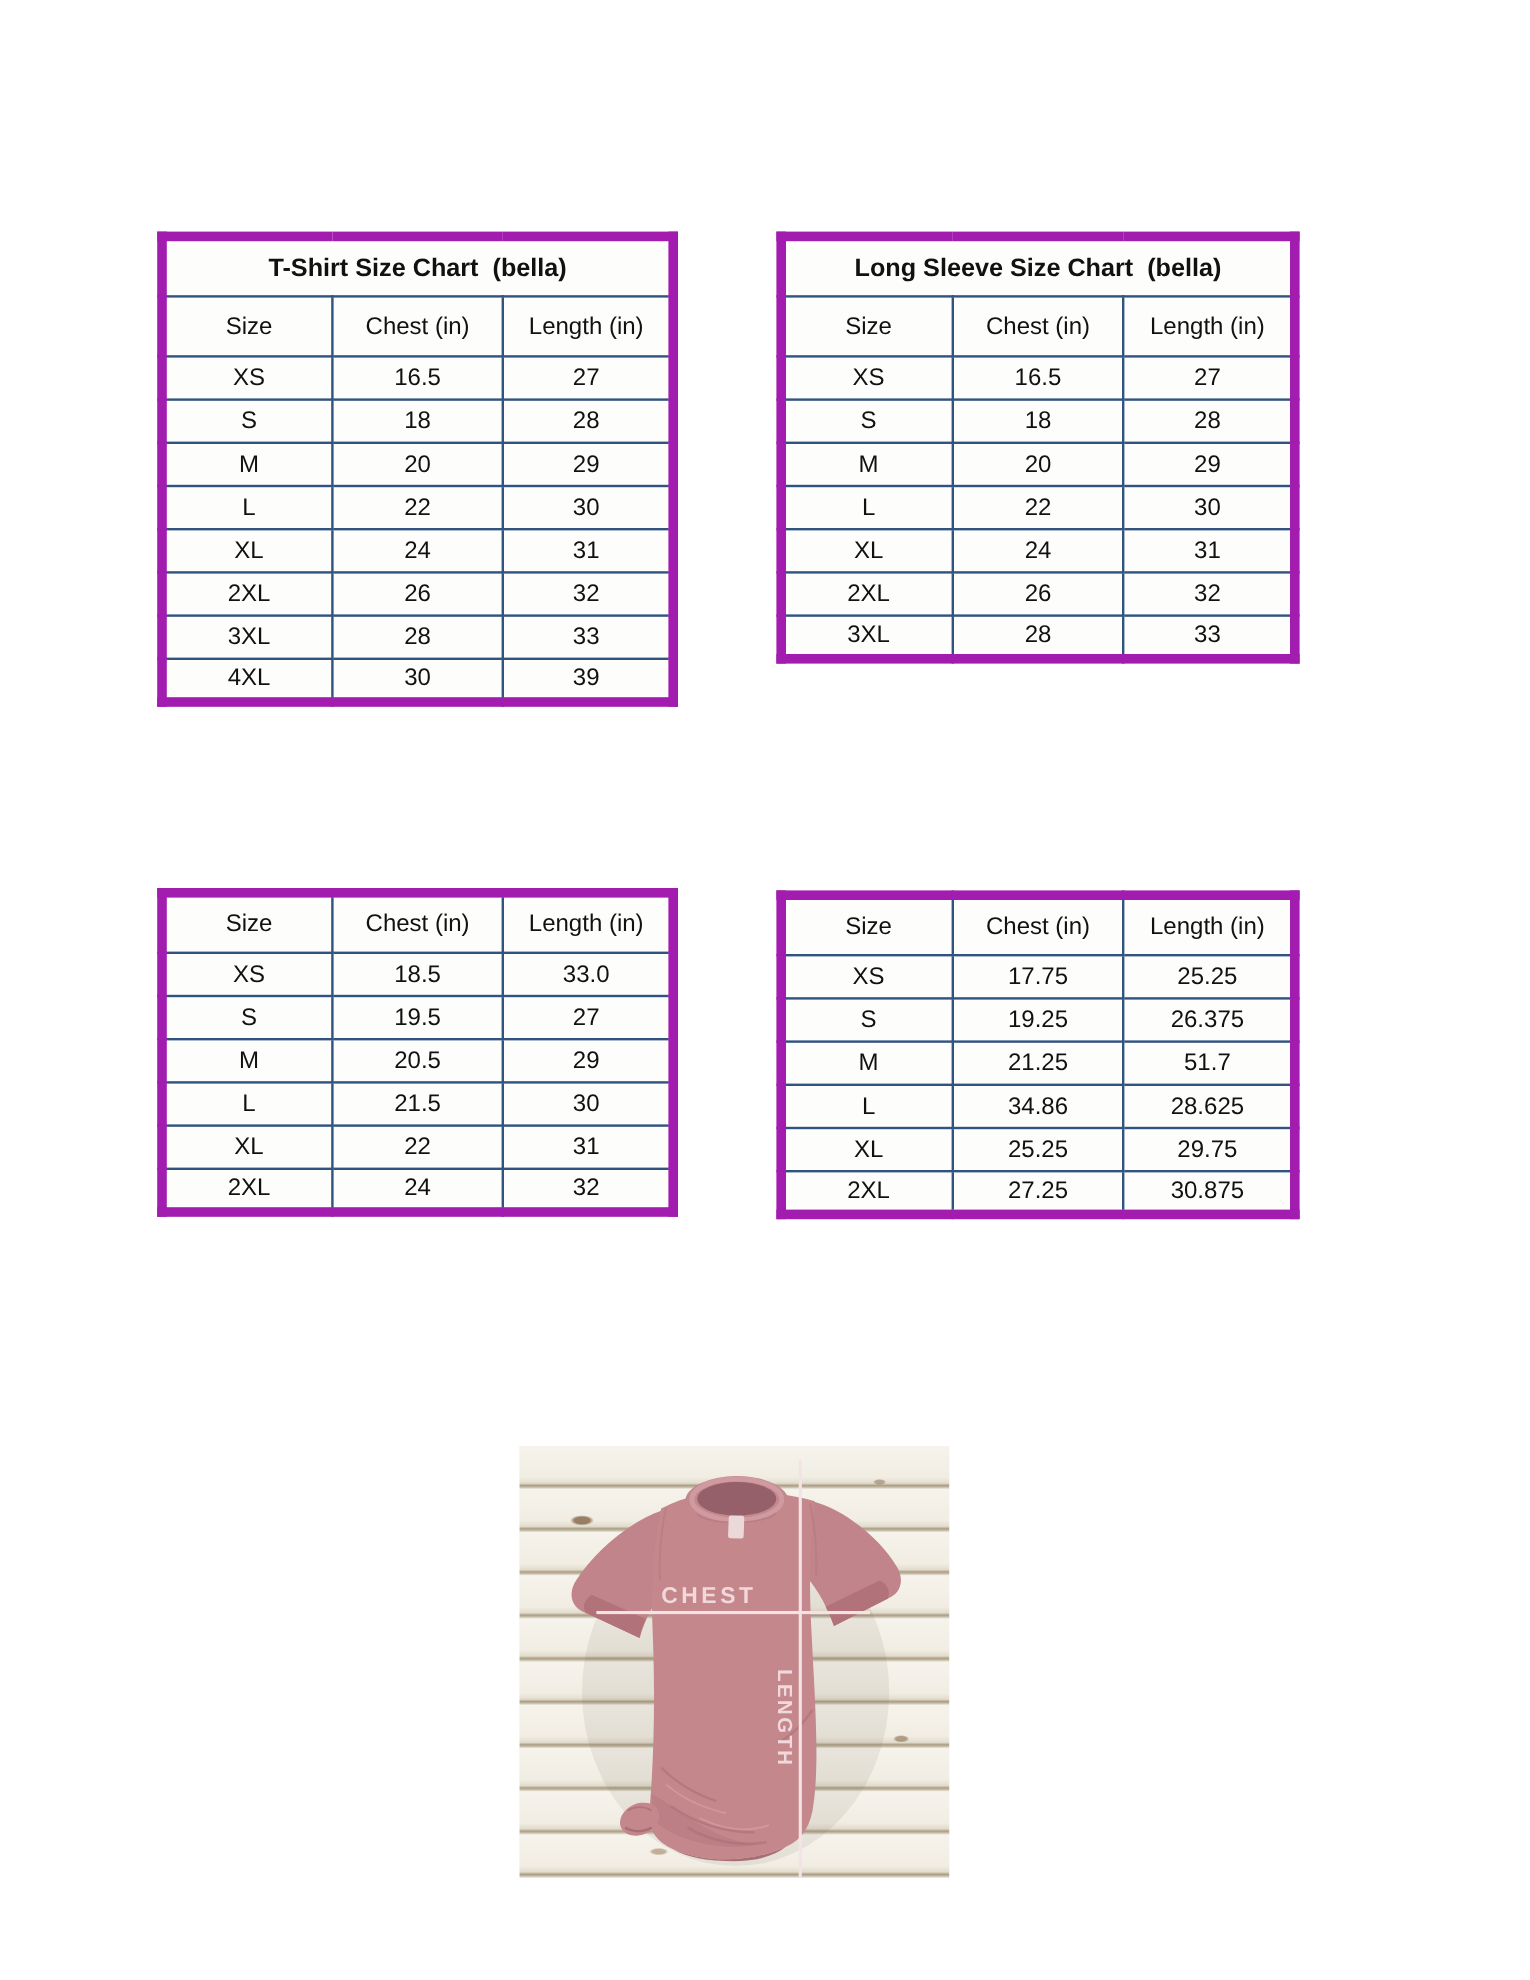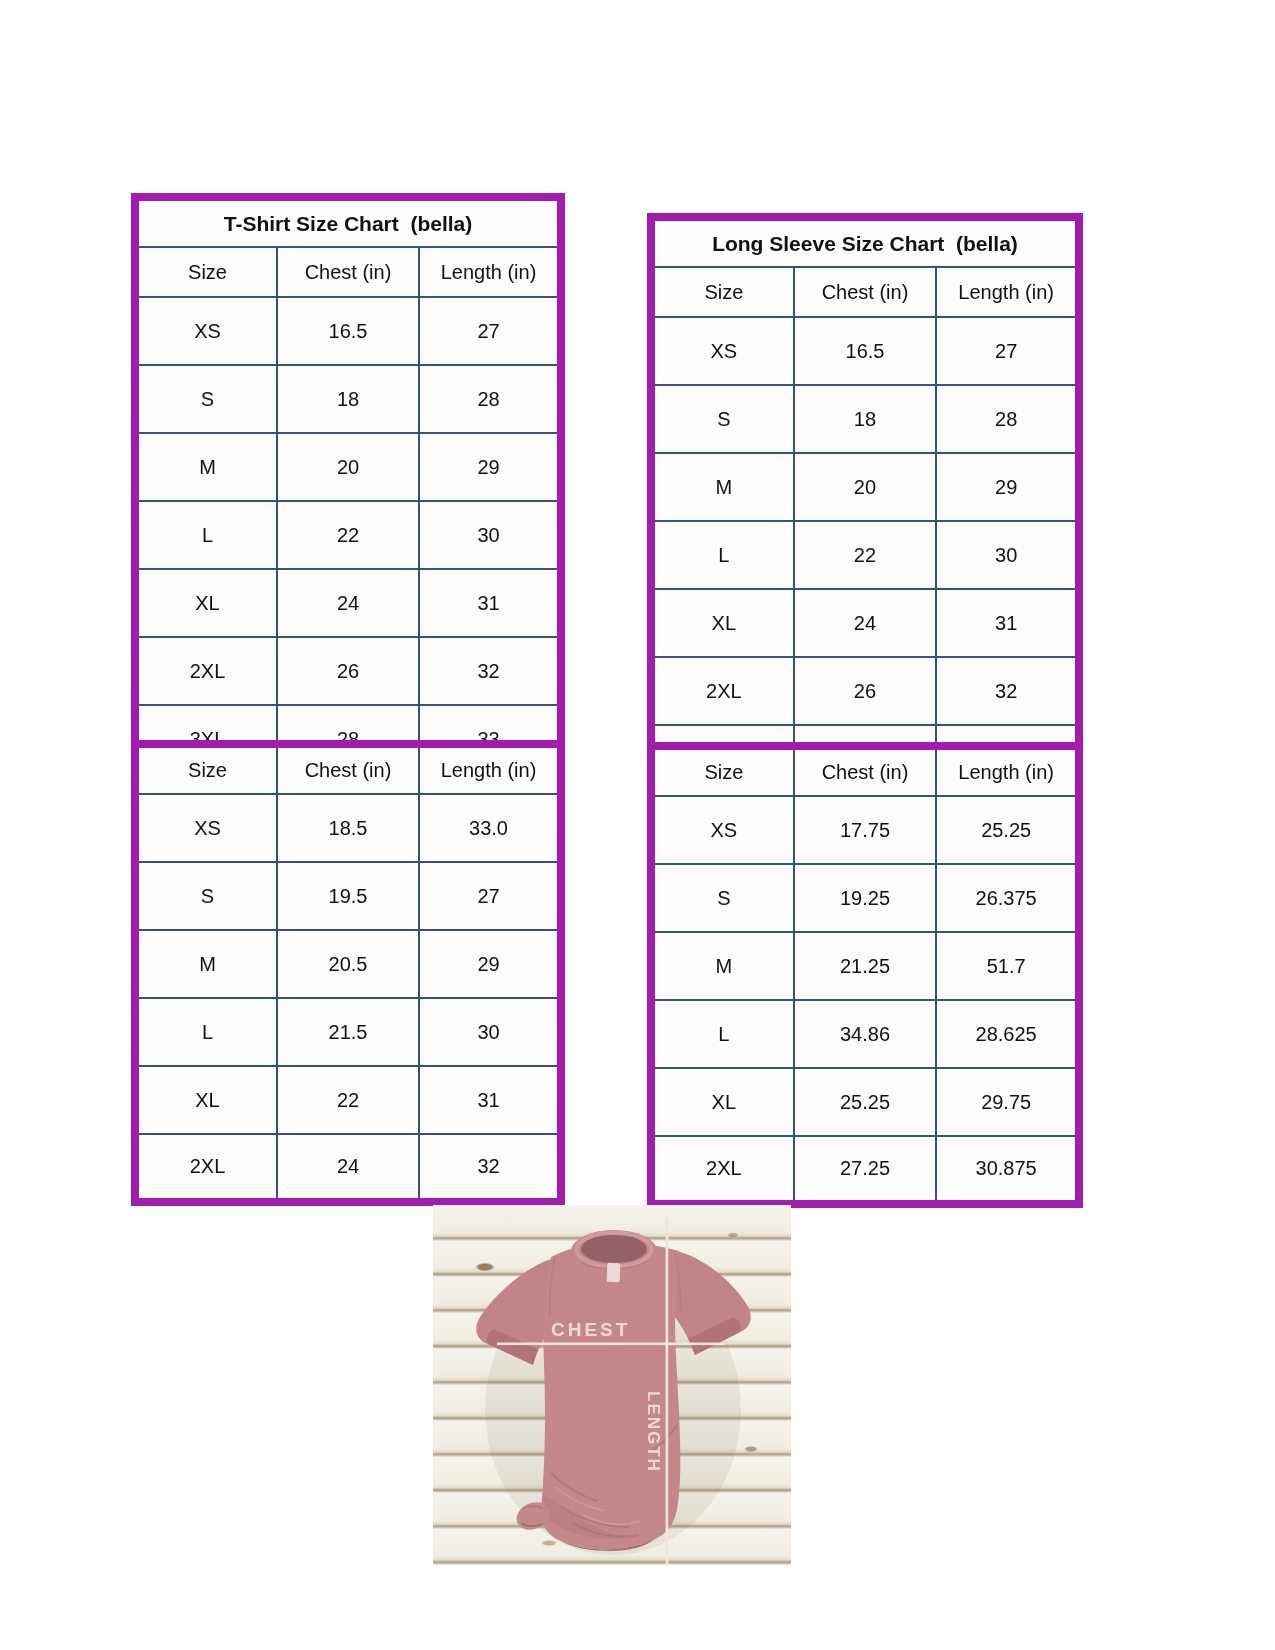--- a/index.html
+++ b/index.html
@@ -21,21 +21,21 @@
   .size-table td{
     border:2px solid #315380;
     text-align:center;
     vertical-align:middle;
     font-size:20px;
     padding:0;
   }
   .size-table col{width:33.33%;}
   .size-table tr.rt{height:50px;}
   .size-table tr.rh{height:50px;}
-  .size-table tr.rd{height:68px;}
+  .size-table tr.rd{height:36px;}
   .size-table td.title{
     font-weight:bold;
     font-size:21px;
     white-space:pre;
   }
   
   .photo{
     position:absolute;
     left:433px;top:1183px;width:358px;height:360px;
     background-color:#f3f0e9;
@@ -110,26 +110,26 @@
       <td>32</td>
     </tr>
     <tr class="rd">
       <td>3XL</td>
       <td>28</td>
       <td>33</td>
     </tr>
     <tr class="rd">
       <td>4XL</td>
       <td>30</td>
-      <td>19</td>
+      <td>39</td>
     </tr>
   </tbody>
 </table>
 
-<table class="size-table" style="left:647px;top:193px;width:436px;margin-top:20px;">
+<table class="size-table" style="left:647px;top:193px;width:436px;">
   <colgroup>
       <col>
       <col>
       <col>
     </colgroup>
   <tbody>
     <tr class="rt">
         <td class="title" colspan="3">Long Sleeve Size Chart  (bella)</td>
       </tr>
     <tr class="rh">

